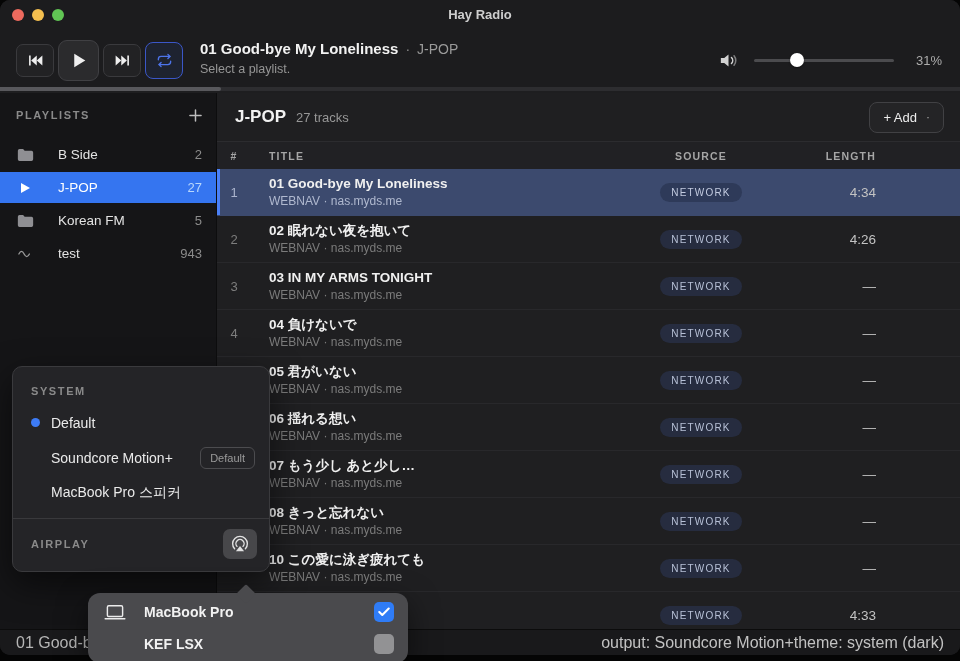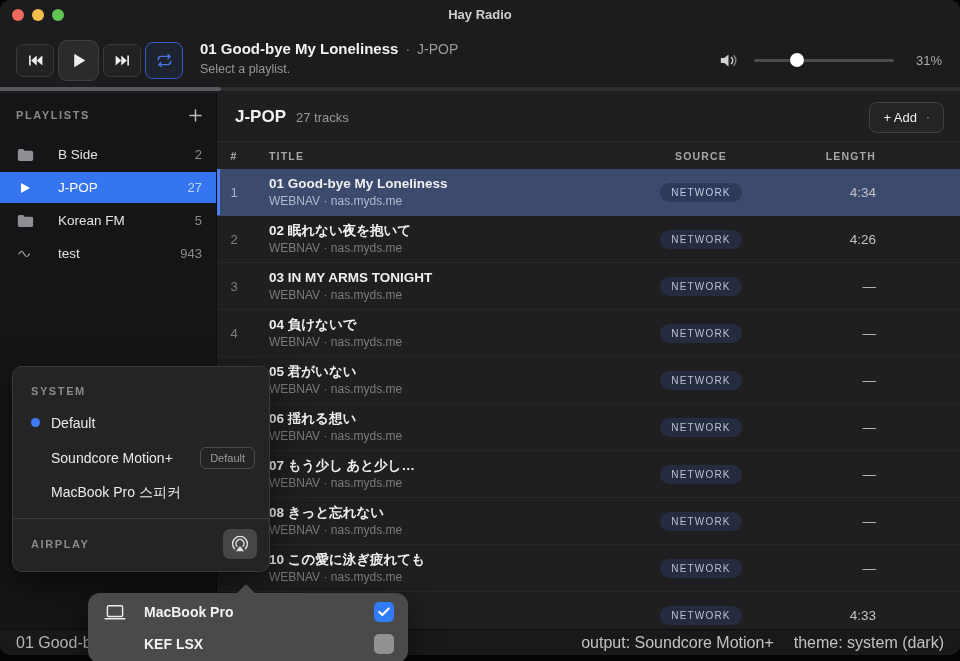--- a/index.html
+++ b/index.html
@@ -81,21 +81,21 @@
   .trow.selected::before{content:"";position:absolute;left:0;top:0;bottom:0;width:3px;background:#4a80f7;}
   .trow.selected .col-num{color:#aab3cc;}
   .trow.selected .rt-sub{color:#b0b9cf;}
   .trow.selected .badge{background:#2e3a59;color:#c3cbe0;}
 
   
   .statusbar{position:absolute;left:0;right:0;bottom:0;height:26px;background:#19191b;border-top:1px solid #0c0c0c;
     border-radius:0 0 10px 10px;display:flex;align-items:center;padding:0 16px;box-sizing:border-box;
     font-size:16px;color:#b6b6b6;}
   .sb-left{flex:1;white-space:nowrap;overflow:hidden;}
-  .sb-right{display:flex;gap:20px;color:#c2c2c2;white-space:nowrap;}
+  .sb-right{display:flex;gap:0;color:#c2c2c2;white-space:nowrap;}
 
   
   .pop1{position:absolute;left:12px;top:366px;width:256px;background:#242427;border:1px solid #3a3a3d;
     border-radius:10px;box-shadow:0 12px 34px rgba(0,0,0,.55);z-index:40;padding:12px 0 10px;}
   .p1-header{font-size:11px;letter-spacing:1.6px;color:#8a8a8a;font-weight:bold;margin:6px 18px 8px;}
   .dev-item{display:flex;align-items:center;height:35px;padding:0 14px 0 18px;color:#eaeaea;font-size:14px;}
   .dev-dot{width:9px;height:9px;border-radius:50%;background:#3d7bf5;margin-right:11px;visibility:hidden;flex:none;}
   .dev-item.selected .dev-dot{visibility:visible;}
   .dev-label{flex:1;}
   .dev-pill{display:none;border:1px solid #4c4c4f;border-radius:6px;color:#9b9b9b;font-size:11px;padding:4px 9px;}

